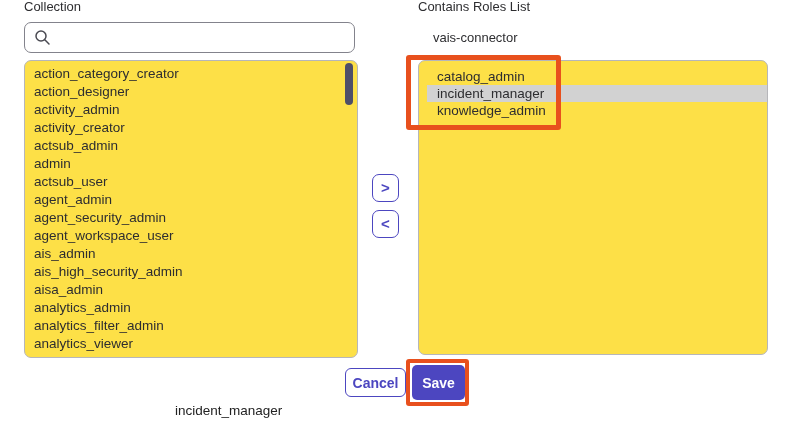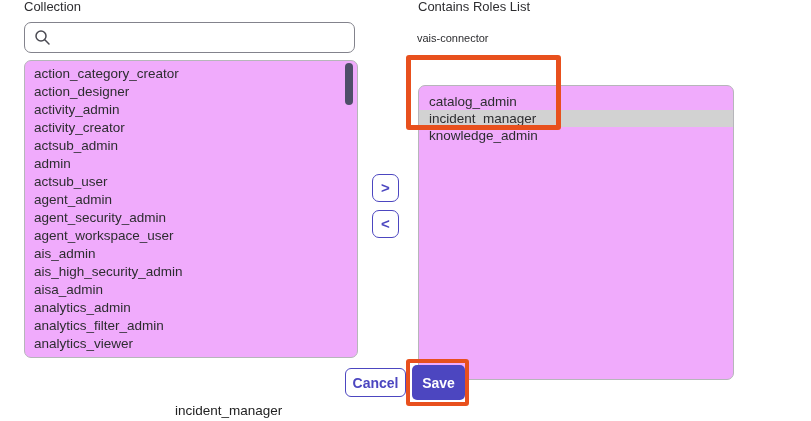--- a/index.html
+++ b/index.html
@@ -9,31 +9,31 @@
     --scrollthumb:#4e4e68;
     --text:#2d2d30;
   }
   *{box-sizing:border-box;margin:0;padding:0;}
   body{background:#fff;font-family:"Liberation Sans",sans-serif;}
   .stage{position:relative;width:811px;height:421px;background:#fff;overflow:hidden;color:var(--text);}
 
   .panel-label{position:absolute;font-size:13px;line-height:14px;color:var(--text);}
   #collection-label{left:24px;top:0;}
   #contains-label{left:418px;top:0;}
-  #collection-name{left:417px;top:31px;font-size:11px;}
+  #collection-name{left:433px;top:31px;font-size:13px;}
 
   .search-box{position:absolute;left:24px;top:22px;width:331px;height:31px;
     border:1px solid #83838c;border-radius:7px;background:#fff;display:flex;align-items:center;}
   .search-box svg{margin-left:9px;flex:0 0 auto;}
   .search-box input{flex:1;border:none;outline:none;background:transparent;height:100%;
     font:14px "Liberation Sans",sans-serif;padding:0 8px 0 6px;color:var(--text);}
 
-  .listbox{position:absolute;background:#f0abfc;border:1px solid #b6b6ba;border-radius:7px;overflow:hidden;}
+  .listbox{position:absolute;background:#fde047;border:1px solid #b6b6ba;border-radius:7px;overflow:hidden;}
   #collection-list{left:24px;top:60px;width:334px;height:298px;padding:4px 0 0 0;}
-  #roles-list{left:418px;top:60px;width:316px;height:295px;padding:7px 0 0 0;margin-top:25px;}
+  #roles-list{left:418px;top:60px;width:350px;height:295px;padding:7px 0 0 8px;}
 
   #collection-list .list-item{font-size:13.5px;line-height:18px;padding-left:9px;white-space:nowrap;cursor:default;}
   #roles-list .list-item{font-size:13.5px;line-height:17px;padding-left:10px;white-space:nowrap;cursor:default;}
   .list-item.selected{background:var(--highlight);}
 
   .scroll-thumb{position:absolute;top:2px;right:4px;width:8px;height:42px;
     background:var(--scrollthumb);border-radius:4px;}
 
   .arrow-btn{position:absolute;left:372px;width:27px;height:28px;background:#fff;
     border:1.5px solid var(--primary);border-radius:7px;color:var(--primary);

